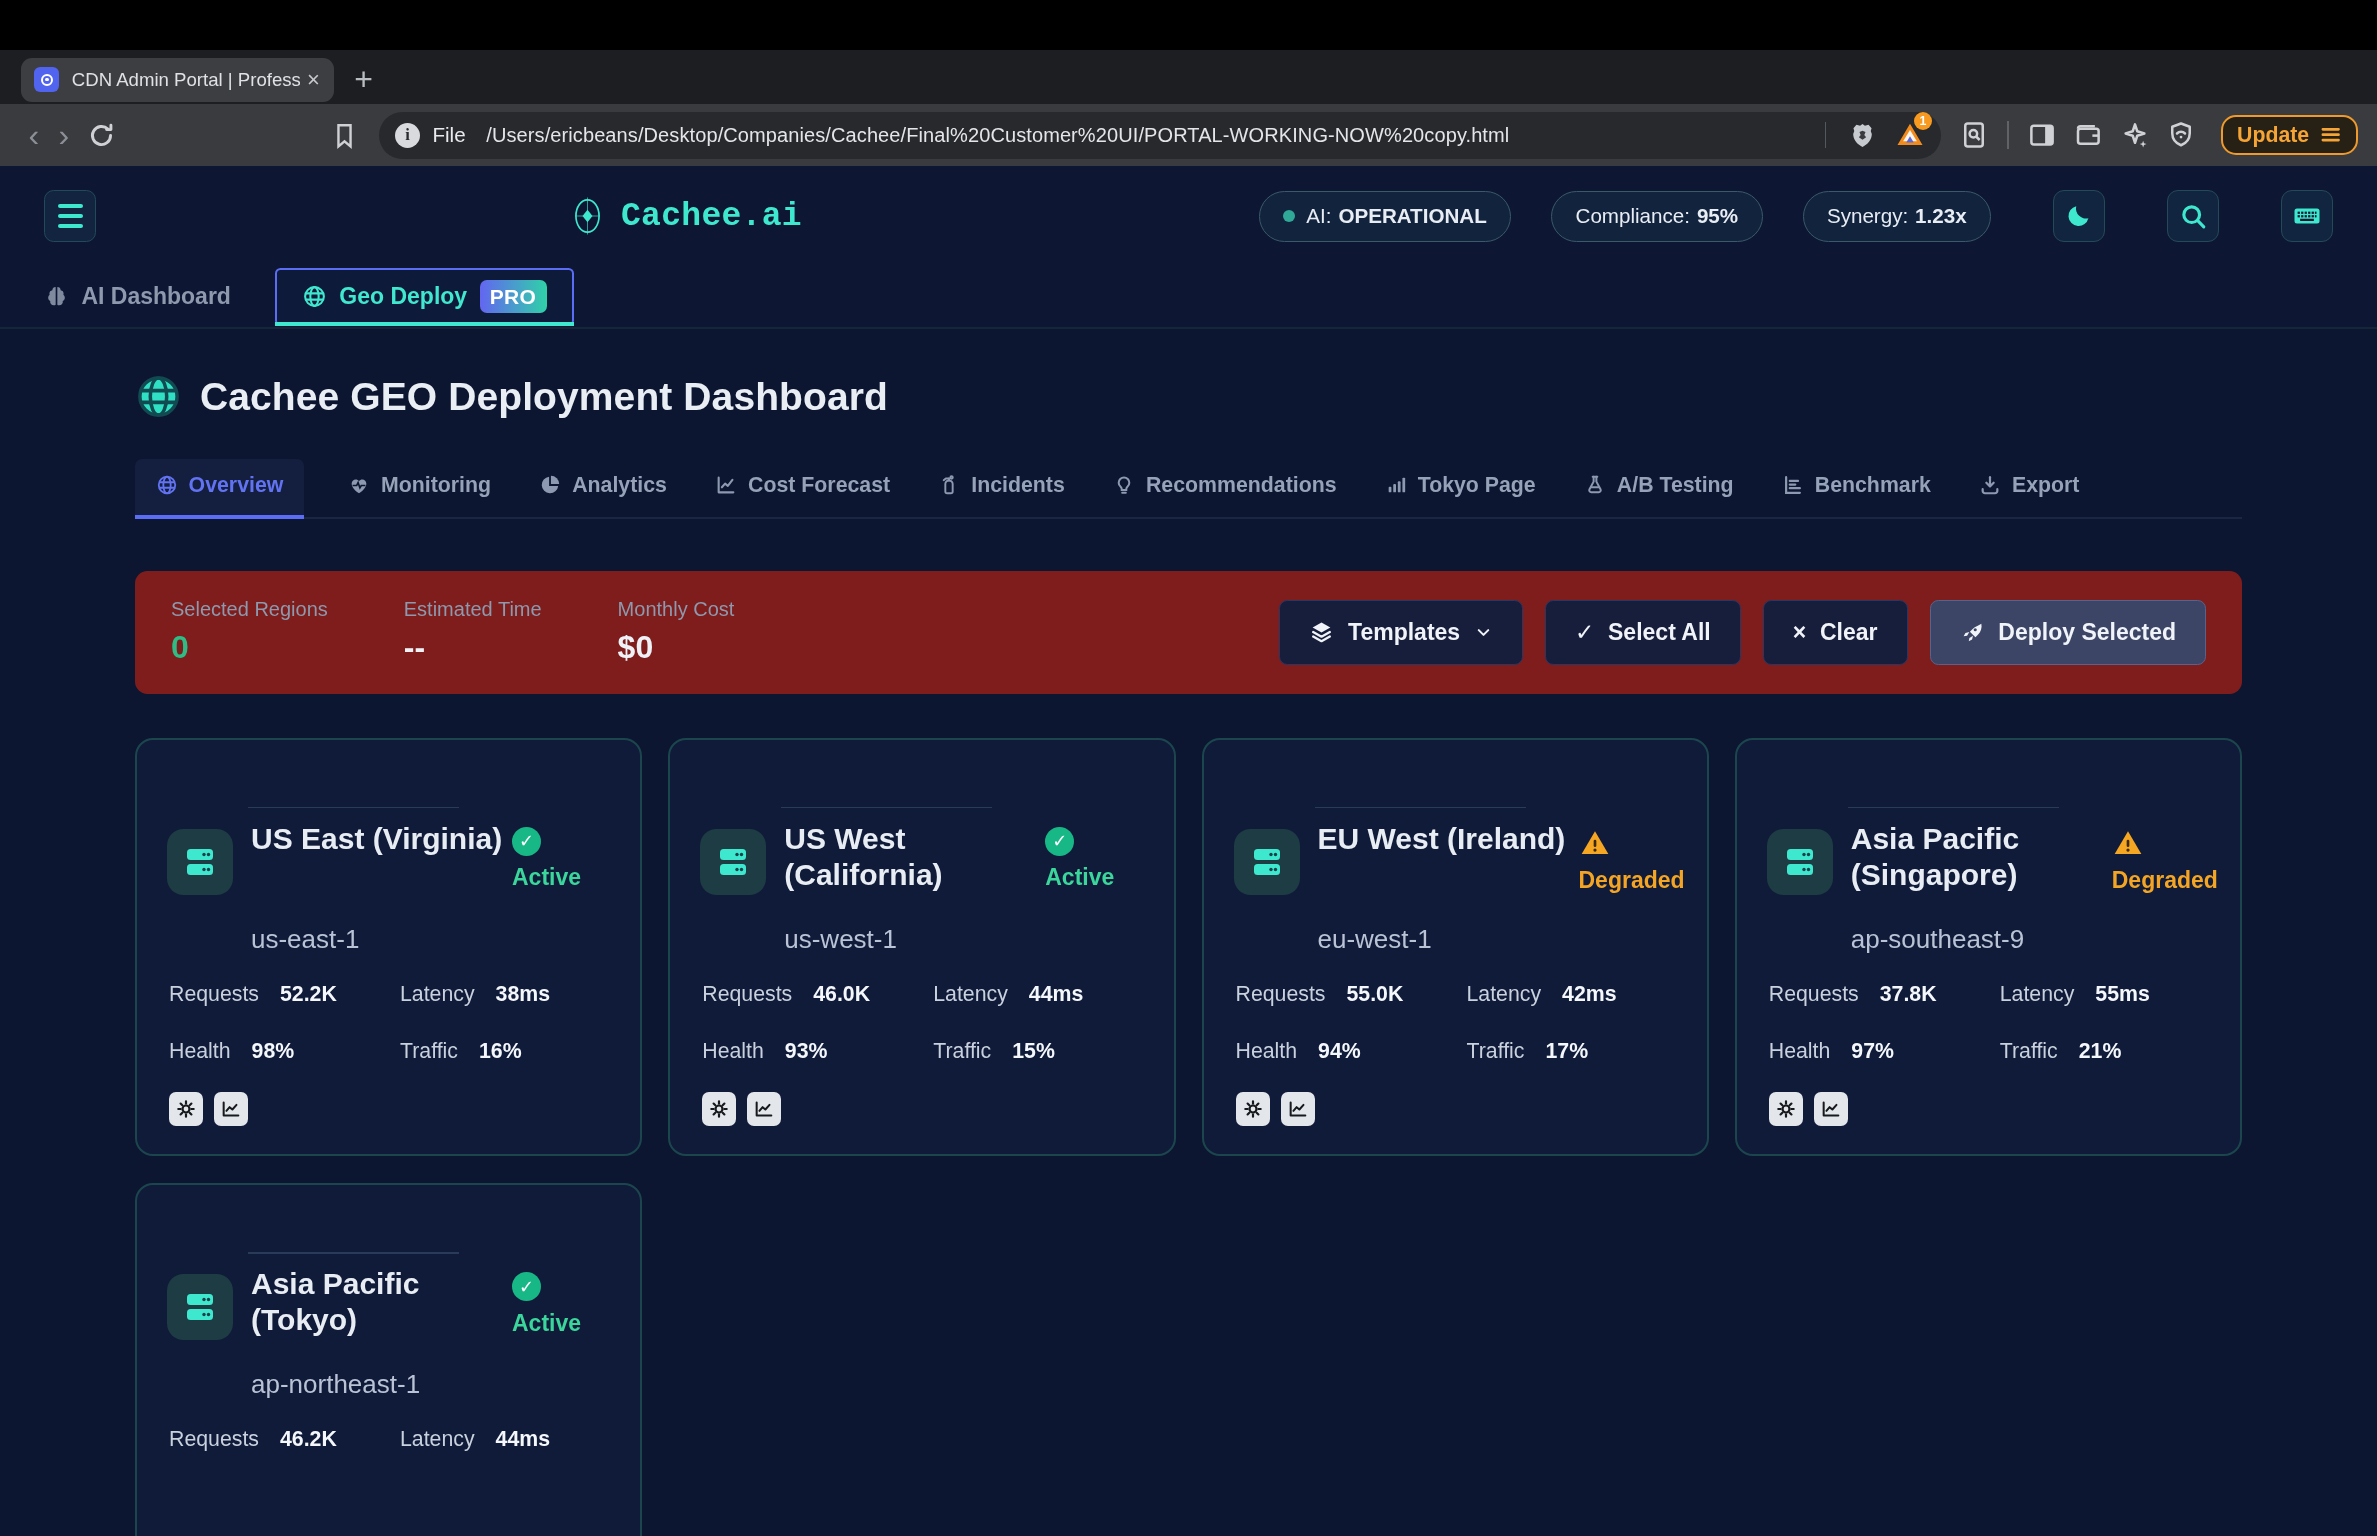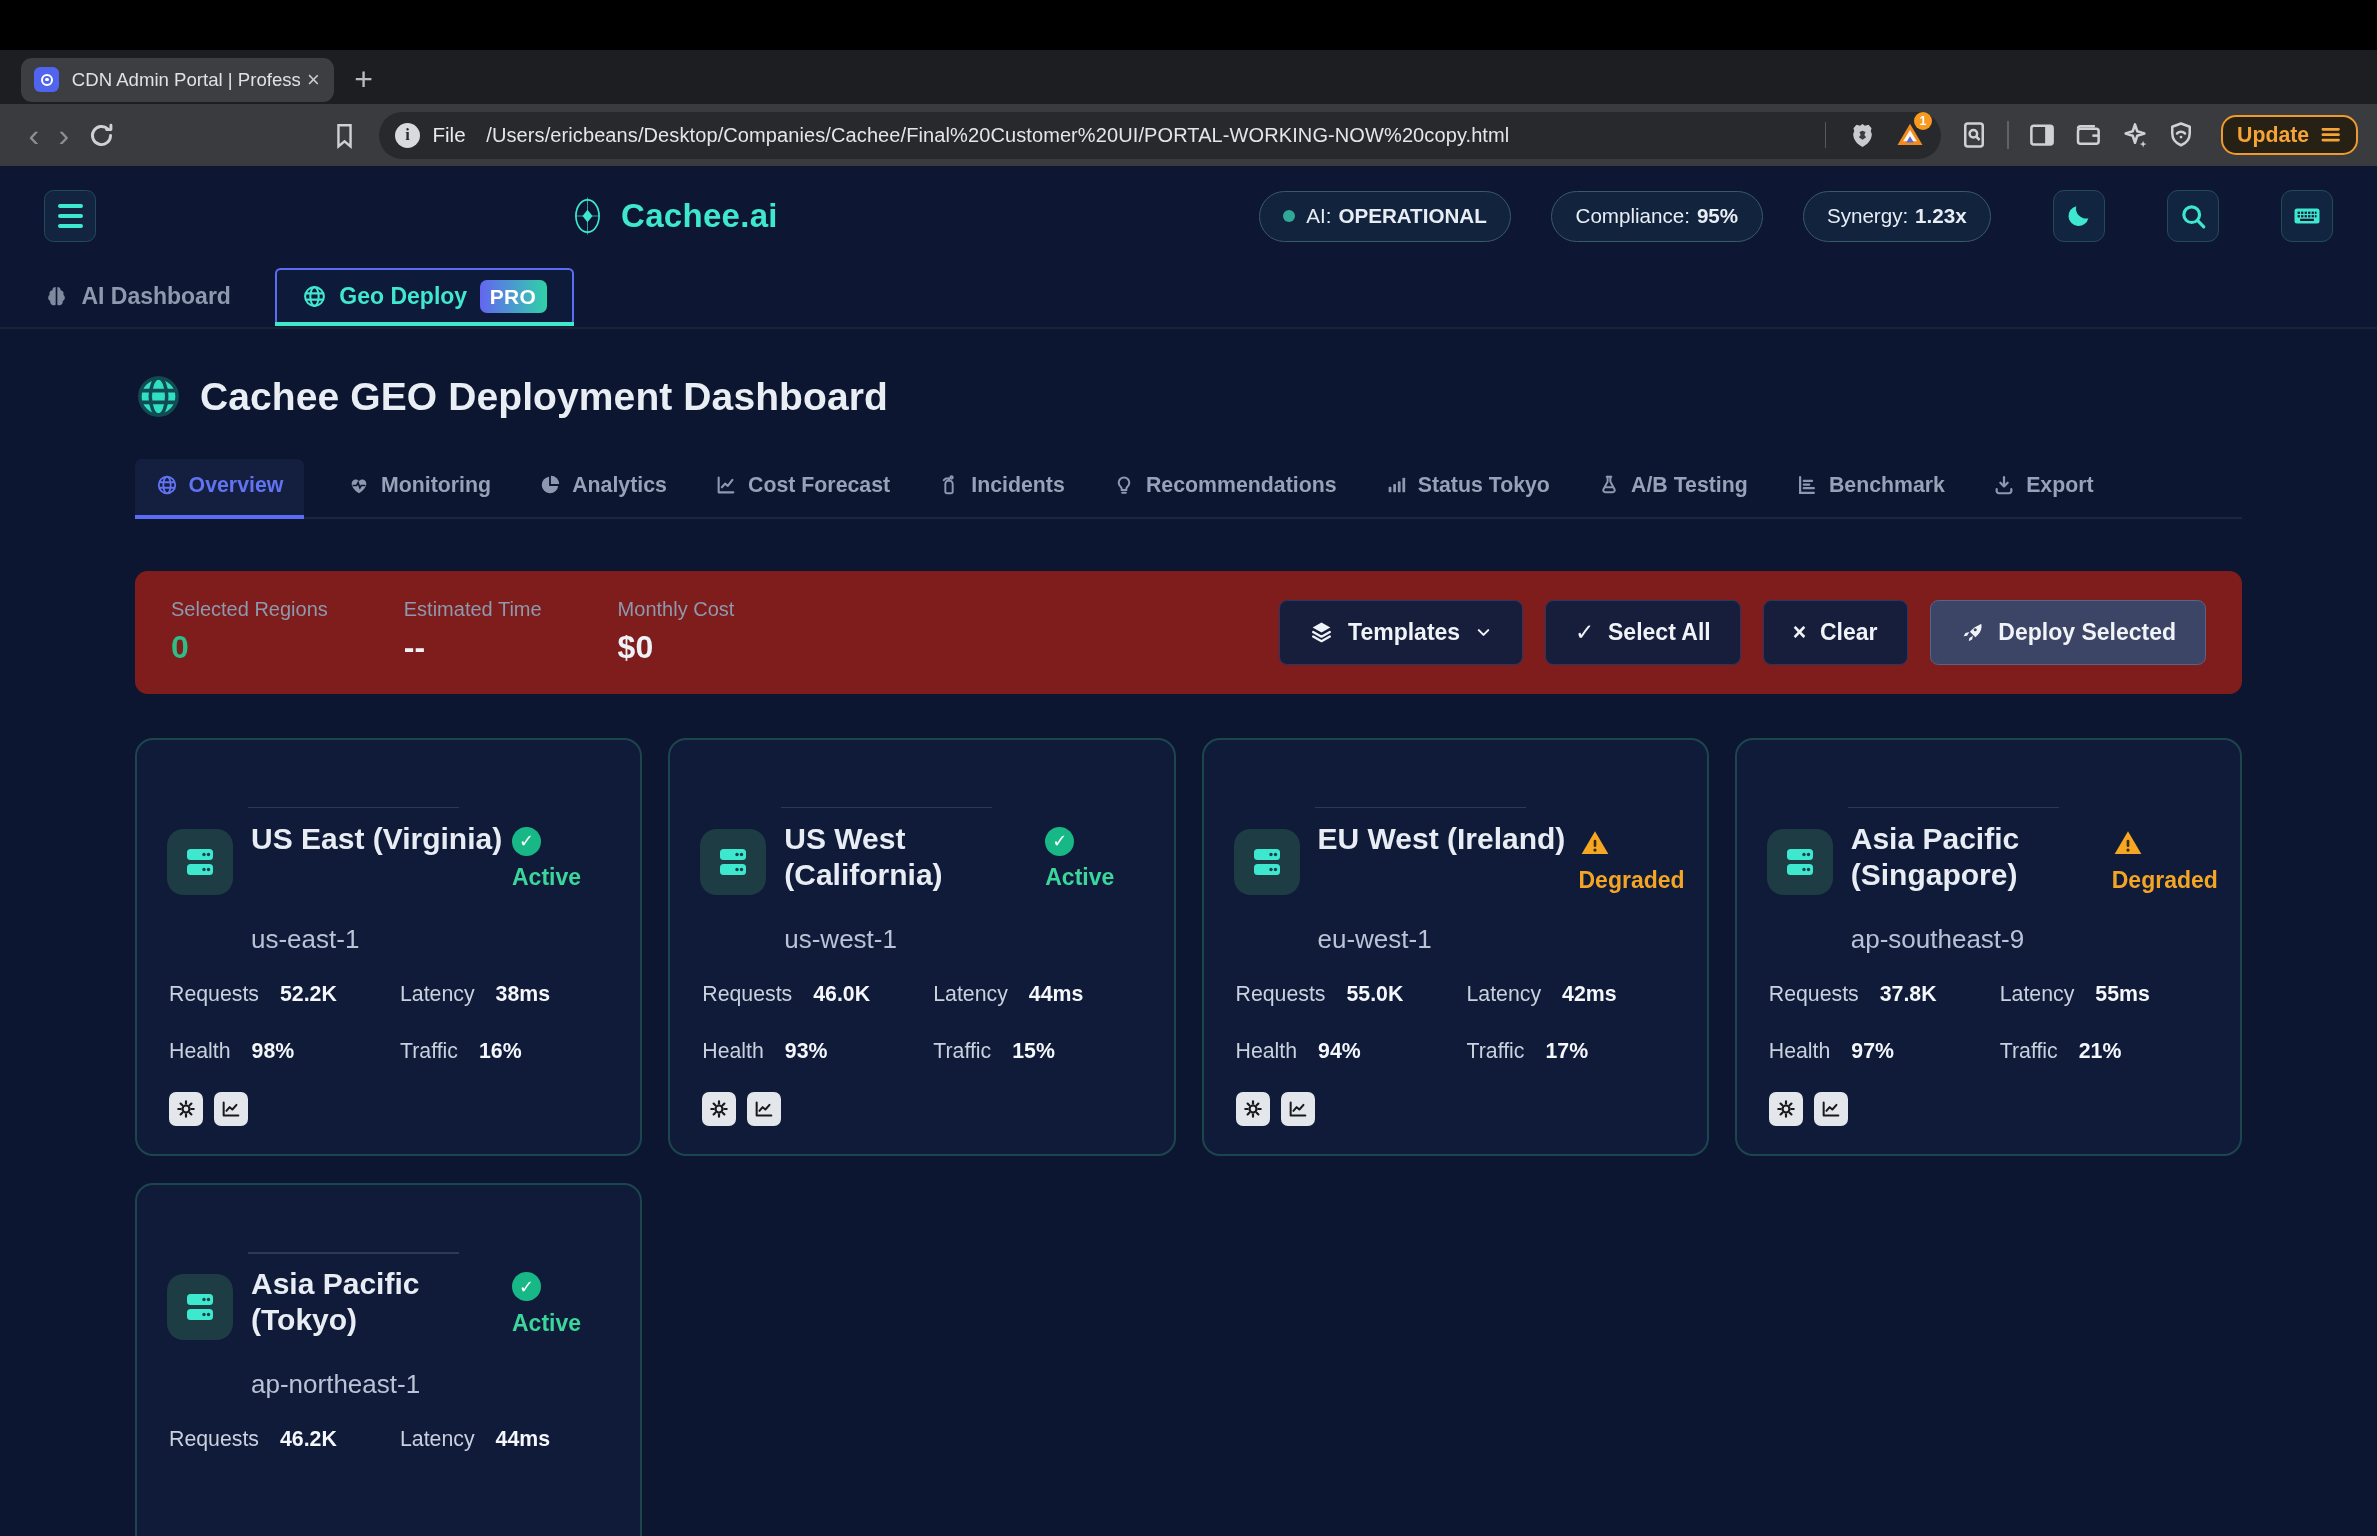--- a/index.html
+++ b/index.html
@@ -34,21 +34,21 @@
   .update-btn { margin-left:16.5px; border:2.1px solid #ef9a2d; border-radius:15px; background:#262015;
     display:flex; align-items:center; gap:9.6px; padding:5.5px 13.8px; }
   .update-btn span { color:#f5a435; font-size:21.3px; font-weight:700; }
 
   
   .app-header { height:100px; background:#0d1733; display:flex; align-items:center; padding:0 44px; }
   .hambtn { width:52px; height:52px; border-radius:9.6px; background:#122440; border:1.4px solid #234a5a;
     display:flex; flex-direction:column; justify-content:center; align-items:center; gap:5.5px; flex:none; }
   .hambtn i { width:25px; height:4.1px; border-radius:2.1px; background:#3ee8cf; }
   .logo-wrap { display:flex; align-items:center; gap:15px; margin-left:473px; }
-  .brand { font-size:33px; font-weight:700; color:#3ee8cf; letter-spacing:0.3px; }
+  .brand { font-size:33px; font-weight:700; color:#3ee8cf; letter-spacing:0.3px;font-family:Liberation Mono, monospace; }
   .hdr-right { margin-left:auto; display:flex; align-items:center; }
   .hbadge { height:51px; border-radius:25.5px; border:1.4px solid #3a5a66; background:rgba(30,58,84,.35);
     display:flex; align-items:center; padding:0 23.4px; margin-left:40px; font-size:20.6px; color:#e8edf4; white-space:nowrap; }
   .hbadge b { margin-left:6.9px; }
   .hdot { width:12.4px; height:12.4px; border-radius:50%; background:#2fa897; margin-right:11px; }
   .sqbtn { width:52px; height:52px; border-radius:11px; background:#122540; border:1.4px solid #254a57;
     display:grid; place-items:center; color:#3ee8cf; margin-left:62px; }
 
   
   .nav-tabs { height:63px; background:#0d1733; display:flex; align-items:center; padding:0 44px; gap:44px; border-bottom:2.1px solid #142638; }
@@ -352,21 +352,21 @@
       </div>
       <div class="ptab">
         <span class="ic">
             <svg width="22" height="22" viewBox="0 0 24 24" fill="currentColor">
               <rect x="4" y="14" width="3" height="6" rx="1"></rect>
               <rect x="9" y="11" width="3" height="9" rx="1"></rect>
               <rect x="14" y="8" width="3" height="12" rx="1"></rect>
               <rect x="19" y="4" width="3" height="16" rx="1"></rect>
             </svg>
           </span>
-        <span>Status Tokyo</span>
+        <span>Tokyo Page</span>
       </div>
       <div class="ptab">
         <span class="ic">
             <svg width="22" height="22" viewBox="0 0 24 24" fill="none" stroke="currentColor" stroke-width="2.2" stroke-linecap="round" stroke-linejoin="round">
               <path d="M9.5 3h5"></path>
               <path d="M10.5 3v5.3L6 16.6A2.3 2.3 0 0 0 8.1 20h7.8a2.3 2.3 0 0 0 2.1-3.4L13.5 8.3V3"></path>
               <path d="M8 14.5h8"></path>
             </svg>
           </span>
         <span>A/B Testing</span>

